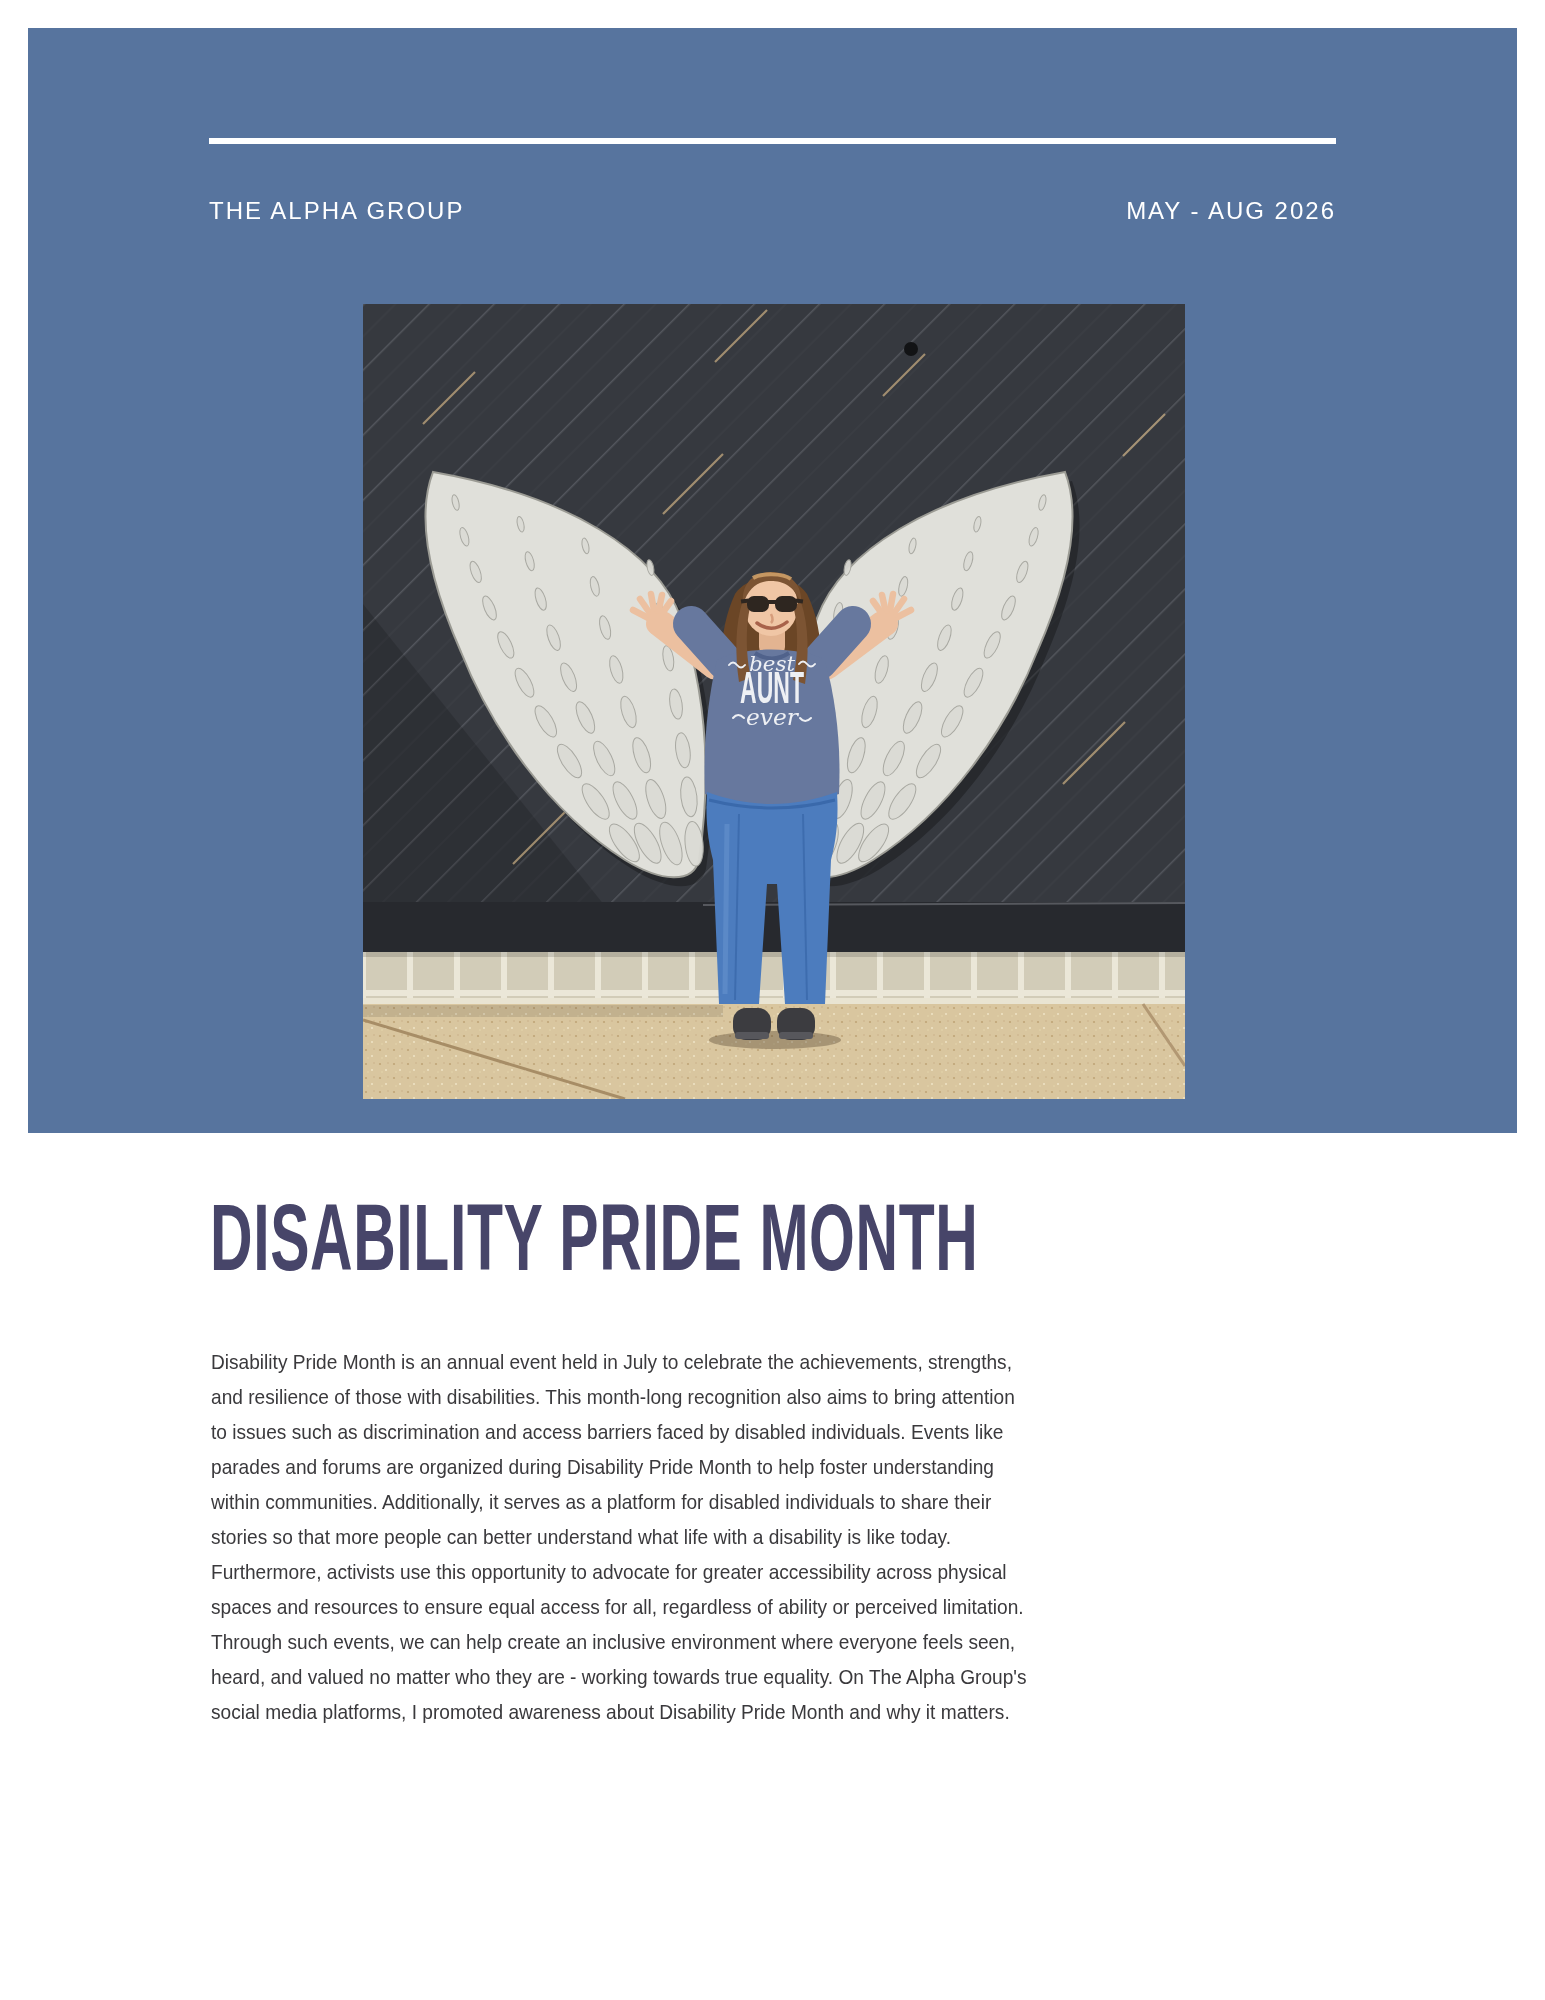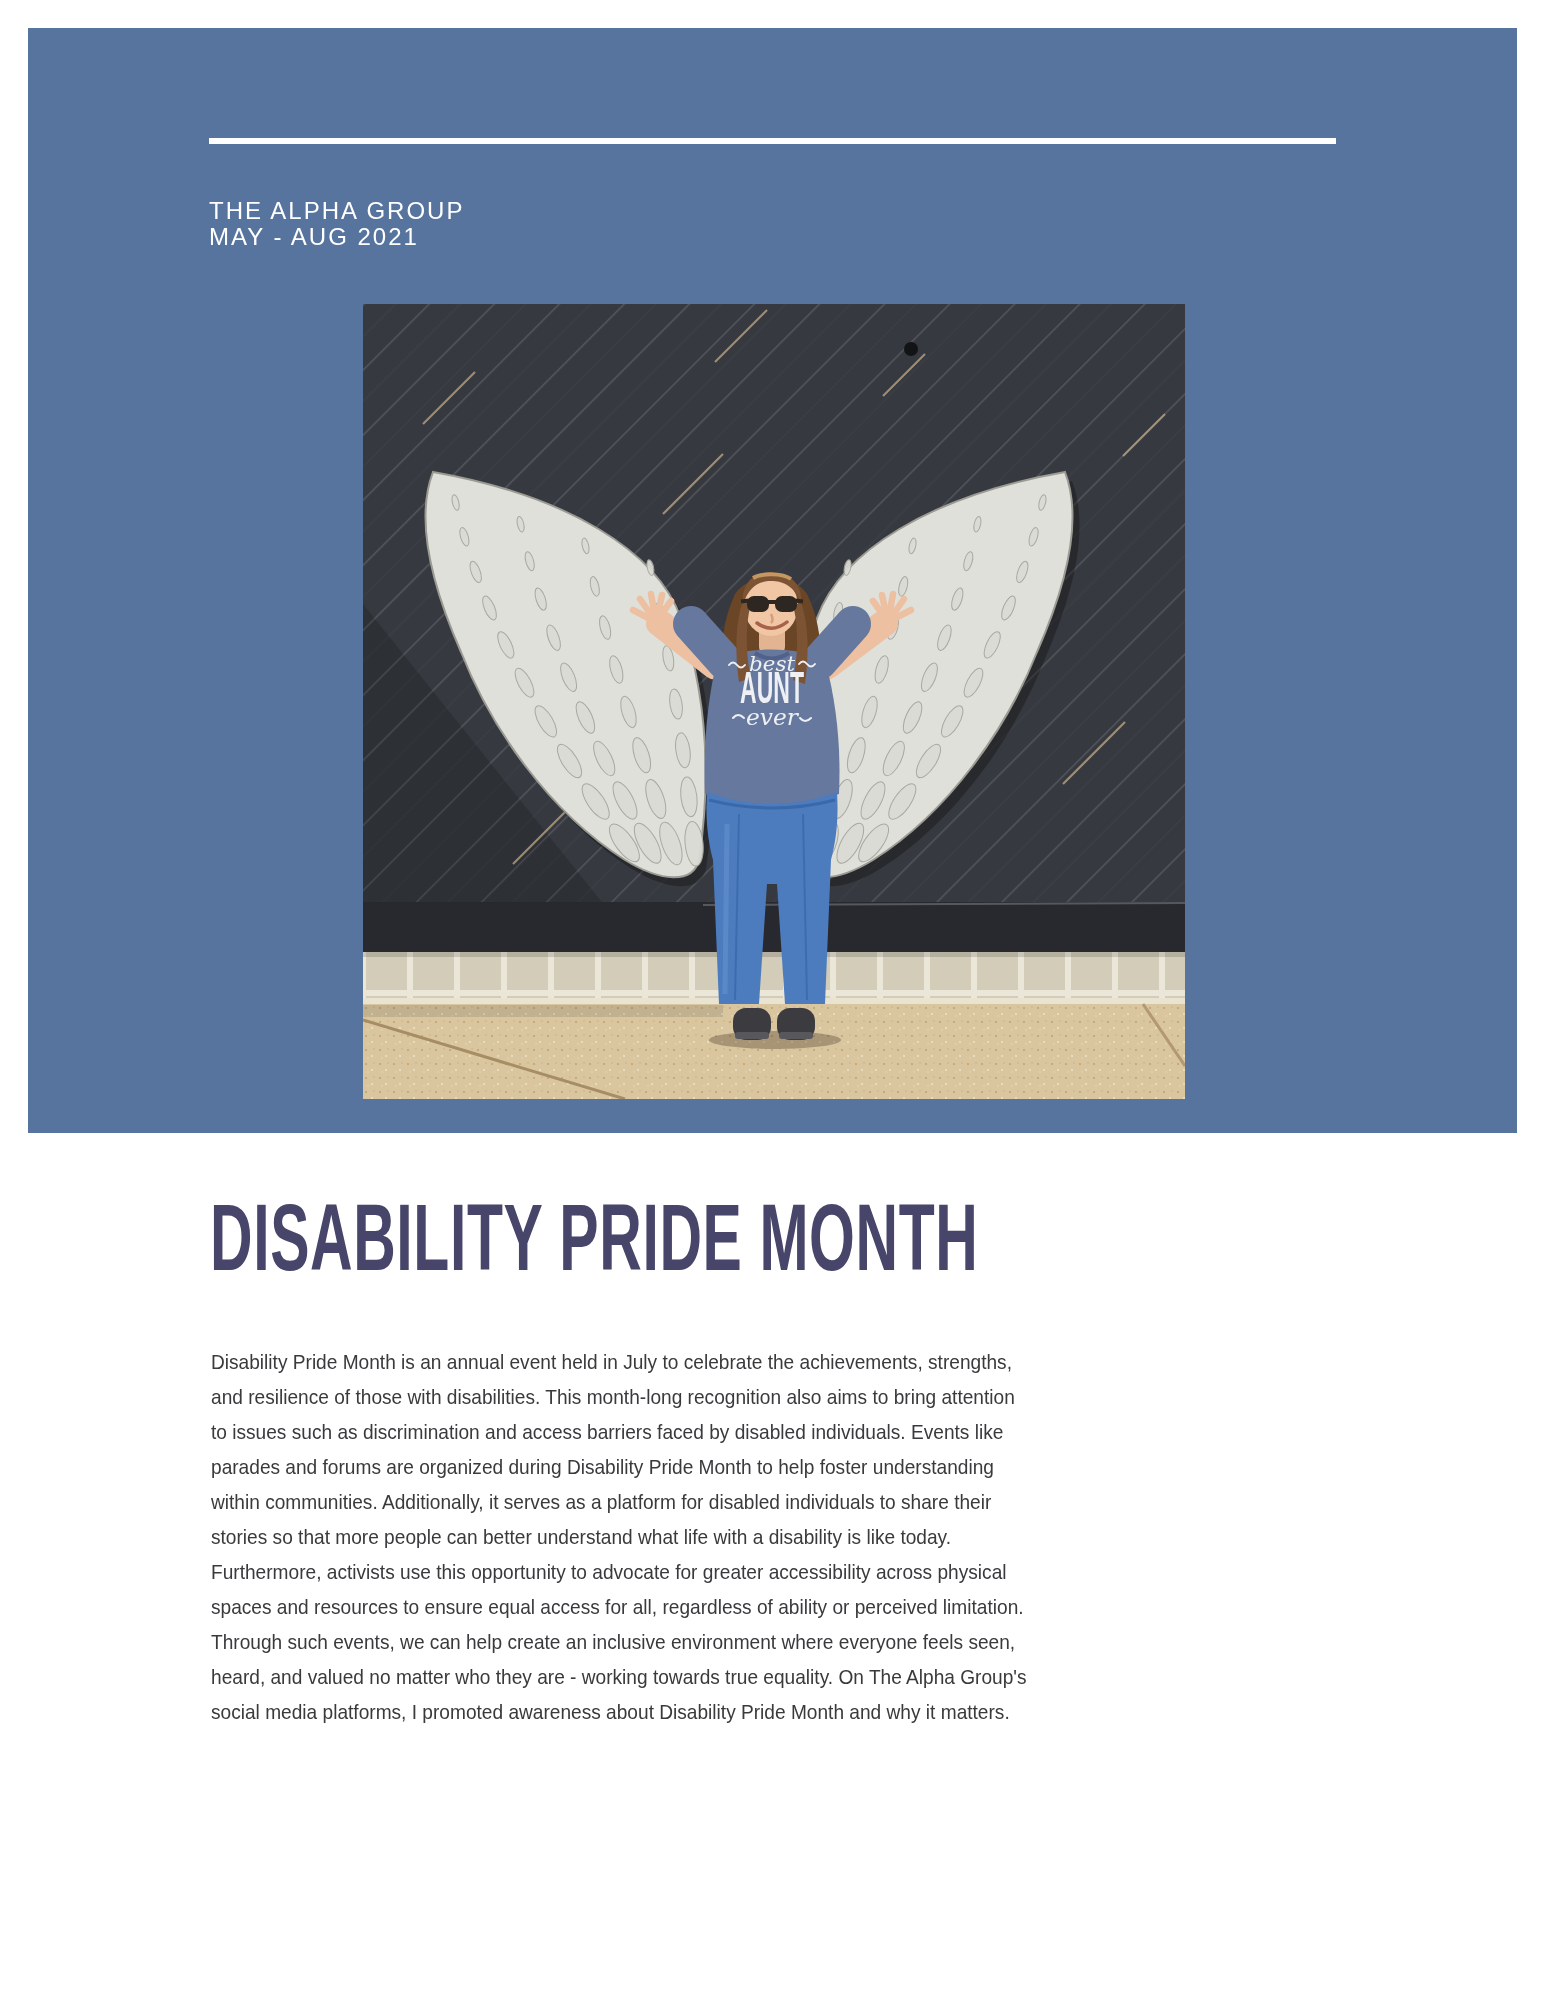--- a/index.html
+++ b/index.html
@@ -2,40 +2,40 @@
 <html><head>
 <meta charset="utf-8">
 <style>
   html,body{margin:0;padding:0;background:#ffffff;}
   .page{position:relative;width:1545px;height:2000px;background:#ffffff;
         font-family:"Liberation Sans",sans-serif;overflow:hidden;}
   .hero{position:absolute;left:28px;top:28px;width:1489px;height:1105px;background:#57749e;}
   .hero-rule{position:absolute;left:181px;top:110px;width:1127px;height:6px;background:#ffffff;}
   .hero-bar{position:absolute;left:181px;top:170px;width:1127px;display:flex;
             justify-content:space-between;color:#ffffff;font-size:24px;line-height:26px;
-            letter-spacing:2px;flex-direction:column;}
+            letter-spacing:2px;}
   .photo{position:absolute;left:335px;top:260px;width:822px;height:795px;overflow:hidden;margin-top:16px;}
   .photo svg{display:block;}
   .title{position:absolute;left:210px;top:1190px;font-size:95px;line-height:1;font-weight:bold;
          color:#474569;white-space:nowrap;transform:scaleX(0.62);transform-origin:left top;
          letter-spacing:1px;}
   .body-copy{position:absolute;left:211px;top:1344px;color:#3a393c;font-size:21px;
              line-height:35px;}
   .bline{white-space:nowrap;transform:scaleX(0.91);transform-origin:left top;}
 </style>
 </head>
 <body>
 
 <div class="page">
 
   <div class="hero">
     <div class="hero-rule"></div>
     <div class="hero-bar">
       <span>THE ALPHA GROUP</span>
-      <span>MAY - AUG 2021</span>
+      <span>MAY - AUG 2026</span>
     </div>
 
     <div class="photo">
       <svg width="822" height="795" viewBox="0 0 822 795" xmlns="http://www.w3.org/2000/svg">
         <defs>
           <pattern id="planks" width="46" height="46" patternUnits="userSpaceOnUse" patternTransform="rotate(45)">
             <rect width="46" height="46" fill="#36393f"></rect>
             <line x1="0" y1="0" x2="0" y2="46" stroke="#53565d" stroke-width="3"></line>
             <line x1="23" y1="0" x2="23" y2="46" stroke="#3c3f45" stroke-width="1.3"></line>
           </pattern>

